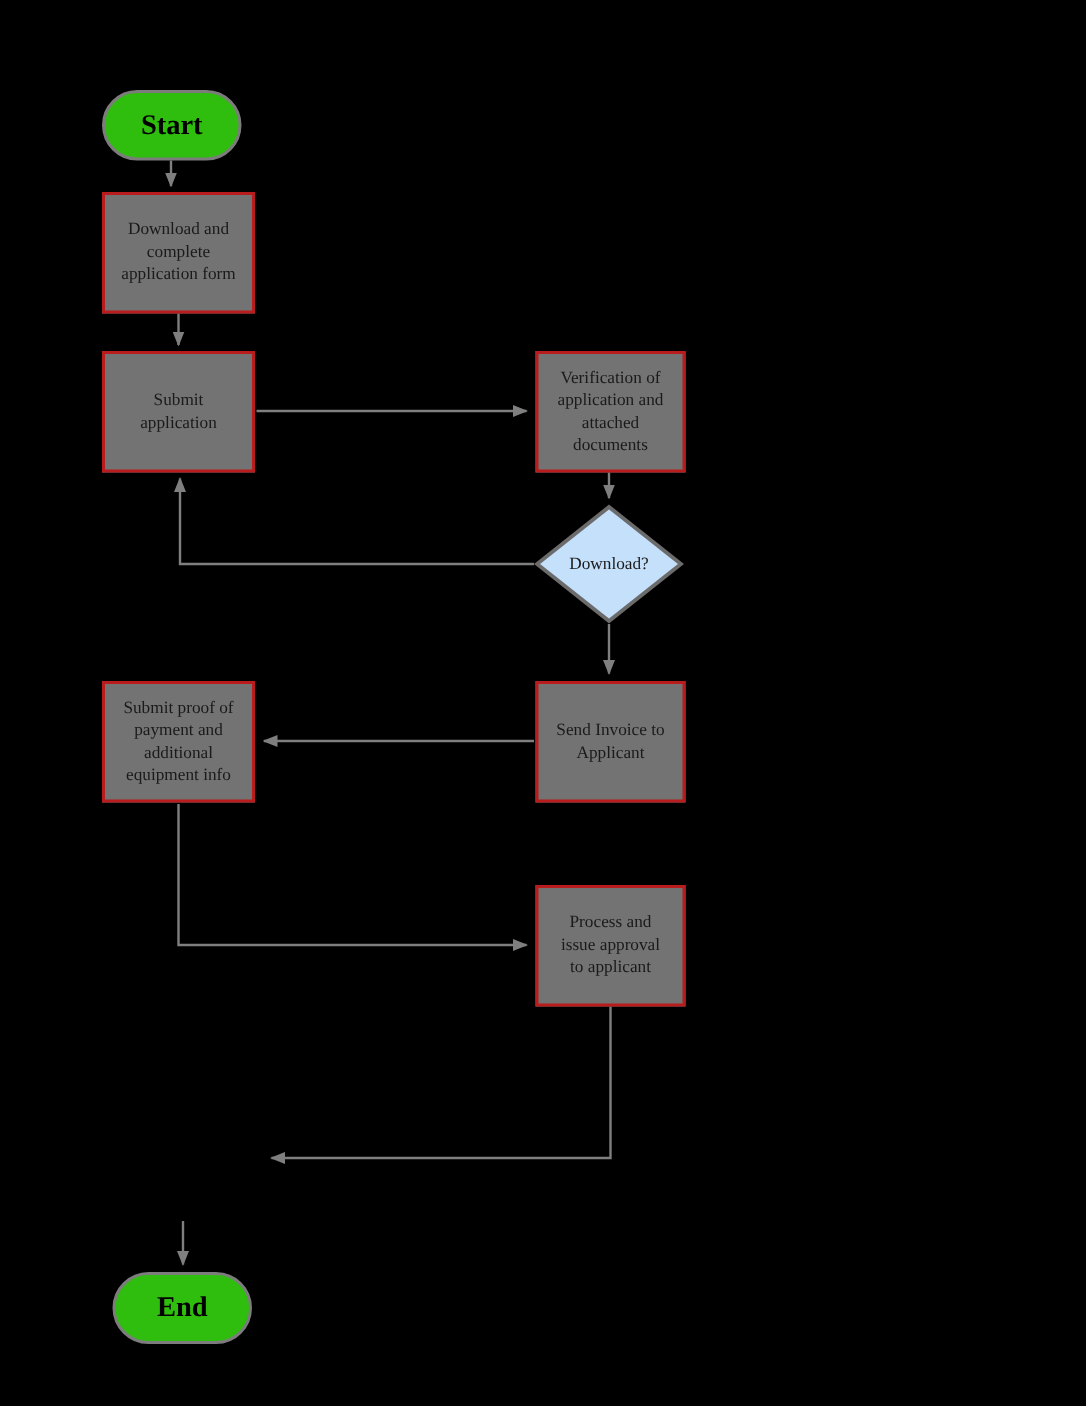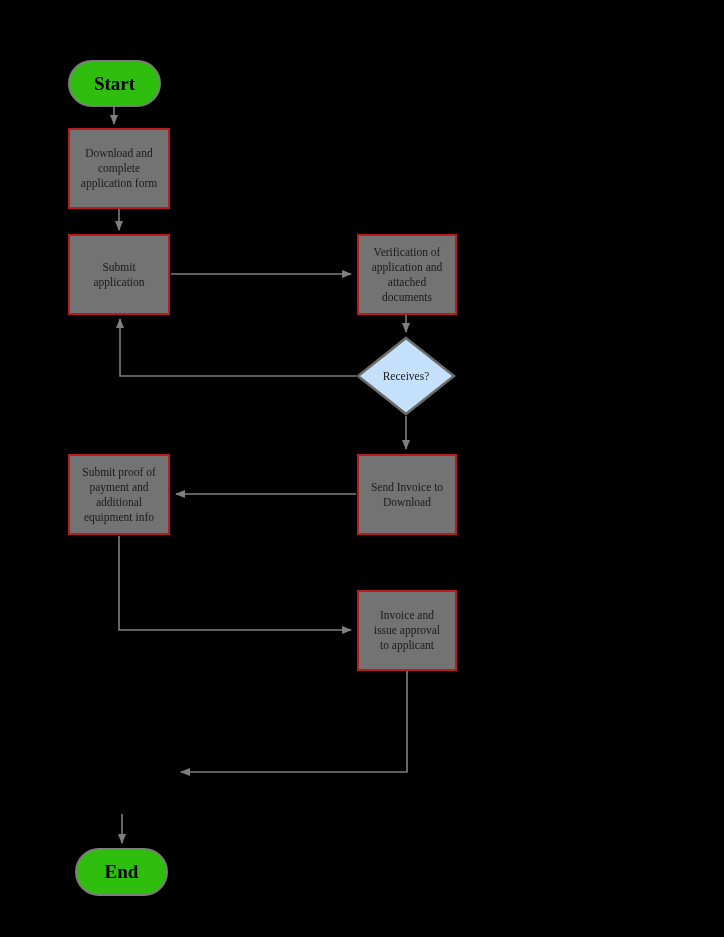--- a/index.html
+++ b/index.html
@@ -119,37 +119,37 @@
     <span class="node-label">Verification of
 application and
 attached
 documents</span>
   </div>
 
   <div class="node node-decision" style="left:356px; top:336px; width:100px; height:80px;">
     <svg class="diamond-shape" viewBox="0 0 100 80" preserveAspectRatio="none">
       <polygon points="50,2 98,40 50,78 2,40" fill="#C5E0FB" stroke="#6B6B6B" stroke-width="2.6"></polygon>
     </svg>
-    <span class="diamond-label">Receives?</span>
+    <span class="diamond-label">Download?</span>
   </div>
 
   <div class="node node-process" style="left:357px; top:454px; width:100px; height:81px;">
     <span class="node-label">Send Invoice to
-Download</span>
+Applicant</span>
   </div>
 
   <div class="node node-process" style="left:68px; top:454px; width:102px; height:81px;">
     <span class="node-label">Submit proof of
 payment and
 additional
 equipment info</span>
   </div>
 
   <div class="node node-process" style="left:357px; top:590px; width:100px; height:81px;">
-    <span class="node-label">Invoice and
+    <span class="node-label">Process and
 issue approval
 to applicant</span>
   </div>
 
 
   <div class="node node-terminator" style="left:75px; top:848px; width:93px; height:48px;text-align:right;">
     <span class="node-label">End</span>
   </div>
 
 </div>

